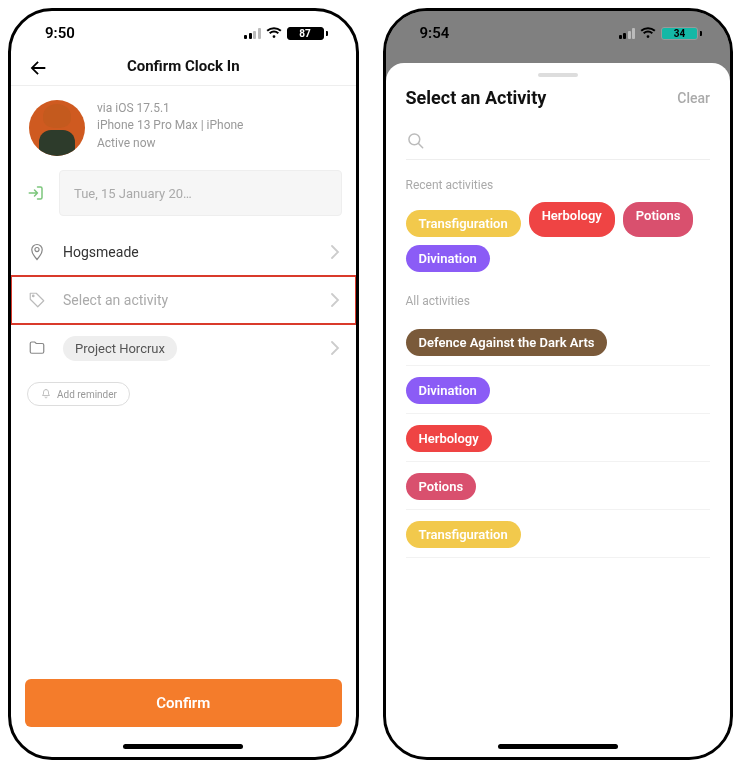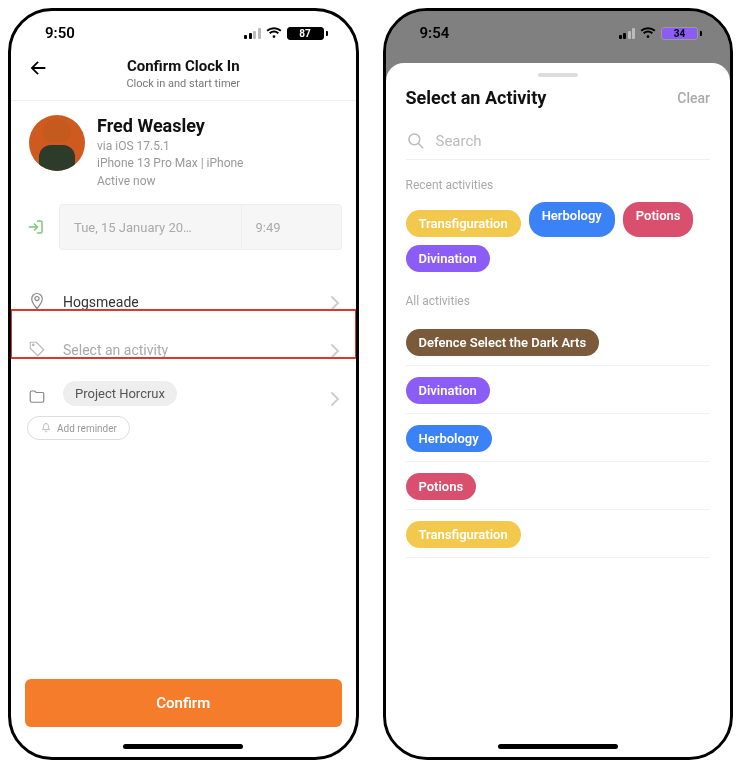--- a/index.html
+++ b/index.html
@@ -19,39 +19,39 @@
   .phone.dimmed .statusbar { background: #808080; }
   .status-icons { display: flex; align-items: center; gap: 5px; }
   .signal-bars { display: inline-flex; align-items: flex-end; gap: 1.5px; height: 11px; }
   .signal-bars span { width: 3px; background: #000; border-radius: 1px; }
   .signal-bars span:nth-child(1){height:4px;} .signal-bars span:nth-child(2){height:6px;}
   .signal-bars span:nth-child(3){height:8px;} .signal-bars span:nth-child(4){height:11px;}
   .signal-bars.weak span:nth-child(3), .signal-bars.weak span:nth-child(4){background:#bbb;}
   .wifi-icon svg { display:block; }
   .battery { display:inline-flex; align-items:center; gap:2px; }
   .batt-body { width:37px; height:13px; border:1px solid #000; border-radius:3px; position:relative; display:flex; align-items:center; justify-content:center; font-size:10px; font-weight:700; background:#000; color:#fff;}
-  .batt-body.yellow { background:#8b5cf6; color:#000; border-color:#999;}
+  .batt-body.yellow { background:#14b8a6; color:#000; border-color:#999;}
   .batt-tip { width:2px; height:5px; background:#000; border-radius:0 1px 1px 0; }
   .header { text-align:center; padding:2px 12px 10px; position:relative; }
   .header .back { position:absolute; left:16px; top:2px; }
   .header h1 { font-size:15px; font-weight:700; color:#111; }
   .header .sub { font-size:11px; color:#777; margin-top:2px; }
   .divider { height:1px; background:#eee; }
   .user-block { display:flex; gap:12px; padding:14px 18px 10px; align-items:flex-start; }
   .avatar { width:56px; height:56px; border-radius:50%; background:radial-gradient(circle at 50% 28%, #f7cfa0 0 20%, transparent 21%), linear-gradient(#cf5a20,#cf5a20); position:relative; overflow:hidden; }
   .avatar::after{ content:""; position:absolute; bottom:0; left:10px; right:10px; height:26px; background:#2d3b2b; border-radius:12px 12px 0 0;}
   .avatar::before{ content:""; position:absolute; top:4px; left:14px; right:14px; height:24px; background:#c45a1e; border-radius:50% 50% 40% 40%;}
   .user-meta h2 { font-size:18px; font-weight:700; color:#111; margin-bottom:2px;}
   .user-meta div { font-size:12px; color:#999; line-height:1.45;}
   .time-row { display:flex; margin:4px 14px 12px 48px; background:#f6f6f6; border:1px solid #eee; border-radius:4px; height:46px; position:relative;}
   .time-row::before { content:""; position:absolute; left:-34px; top:50%; transform:translateY(-50%); width:18px; height:18px; }
   .arrow-in { position:absolute; left:-33px; top:50%; transform:translateY(-50%); }
   .time-cell { flex:1; display:flex; align-items:center; padding:0 14px; color:#aaa; font-size:13px; overflow:hidden; white-space:nowrap; text-overflow:ellipsis;}
   .time-cell + .time-cell { border-left:1px solid #eee; flex:0 0 100px;}
-  .row { display:flex; align-items:flex-end; height:48px; padding:0 16px; gap:16px; position:relative;}
+  .row { display:flex; align-items:center; height:48px; padding:0 16px; gap:16px; position:relative;}
   .row .icon { width:20px; flex:0 0 20px; display:flex; align-items:center; justify-content:center;}
   .row .label { flex:1; font-size:14px; color:#333;}
   .row .label.placeholder { color:#aaa; }
   .row .chev { color:#ccc; }
   .row.highlight { outline:2px solid #d93a2b; outline-offset:-1px; }
   .chip { background:#eee; color:#555; font-size:13px; padding:5px 12px; border-radius:14px; display:inline-block;}
   .action-pills { display:flex; gap:10px; padding:10px 16px;}
   .pill-btn { border:1px solid #ddd; border-radius:16px; padding:5px 12px; font-size:10px; color:#999; display:flex; align-items:center; gap:5px; background:#fff;}
   .confirm-btn { position:absolute; bottom:30px; left:14px; right:14px; height:48px; background:#f47c2b; color:#fff; border:none; border-radius:6px; font-size:15px; font-weight:600;}
   .home-indicator { position:absolute; bottom:8px; left:50%; transform:translateX(-50%); width:120px; height:5px; background:#000; border-radius:3px;}
@@ -61,21 +61,21 @@
   .sheet-head { display:flex; justify-content:space-between; align-items:center; margin-bottom:14px;}
   .sheet-head h2 { font-size:18px; font-weight:700; color:#111;}
   .sheet-head .clear { font-size:14px; color:#aaa; font-weight:500;}
   .search-row { display:flex; align-items:center; gap:10px; height:38px; border-bottom:1px solid #eee; margin-bottom:14px;}
   .search-row input { border:none; outline:none; font-size:15px; flex:1; color:#333;}
   .search-row input::placeholder{color:#bbb;}
   .section-label { font-size:12px; color:#aaa; margin:4px 0 10px;}
   .tags { display:flex; flex-wrap:wrap; gap:8px; margin-bottom:18px;}
   .tag { color:#fff; font-size:13px; font-weight:600; padding:6px 13px; border-radius:16px;}
   .all-list .tag-row { padding:14px 0; border-bottom:1px solid #f2f2f2;}
-  .c-yellow{background:#f2c94c;margin-top:8px;} .c-green{background:#3b82f6;} .c-pink{background:#d9506e;}
+  .c-yellow{background:#f2c94c;margin-top:8px;} .c-green{background:#ef4444;} .c-pink{background:#d9506e;}
   .c-purple{background:#8b5cf6;} .c-brown{background:#7a5a3a;}
   svg { display:block; }
 </style>
 </head>
 <body>
 
 <div class="phones">
 
   <div class="phone">
     <div class="statusbar">
@@ -99,43 +99,40 @@
       </span>
     </div>
 
     <div class="header">
       <span class="back">
         <svg width="22" height="22" viewBox="0 0 24 24">
             <path d="M20 11H7.8l5-5L11.4 4.6 4 12l7.4 7.4 1.4-1.4-5-5H20z" fill="#000"></path>
           </svg>
       </span>
       <h1>Confirm Clock In</h1>
-      <div class="sub">Clock in and start timer</div>
     </div>
     <div class="divider"></div>
 
     <div class="user-block">
       <div class="avatar"></div>
       <div class="user-meta">
-        <h2>Fred Weasley</h2>
         <div>via iOS 17.5.1</div>
         <div>iPhone 13 Pro Max | iPhone</div>
         <div>Active now</div>
       </div>
     </div>
 
     <div class="time-row">
       <span class="arrow-in">
         <svg width="18" height="18" viewBox="0 0 24 24">
             <path d="M14 4h4a2 2 0 0 1 2 2v12a2 2 0 0 1-2 2h-4" stroke="#7bc67b" stroke-width="2" fill="none" stroke-linecap="round"></path>
             <path d="M3 12h11M10 8l4 4-4 4" stroke="#7bc67b" stroke-width="2" fill="none" stroke-linecap="round" stroke-linejoin="round"></path>
           </svg>
       </span>
       <div class="time-cell">Tue, 15 January 20…</div>
-      <div class="time-cell">9:49</div>
     </div>
 
     <div class="row">
       <span class="icon">
         <svg width="18" height="18" viewBox="0 0 24 24">
             <path d="M12 2a7 7 0 0 0-7 7c0 5 7 13 7 13s7-8 7-13a7 7 0 0 0-7-7zm0 9.5A2.5 2.5 0 1 1 12 6a2.5 2.5 0 0 1 0 5.5z" fill="none" stroke="#888" stroke-width="1.6"></path>
           </svg>
       </span>
       <span class="label">Hogsmeade</span>
       <span class="chev">
@@ -215,34 +212,33 @@
         <h2>Select an Activity</h2>
         <span class="clear">Clear</span>
       </div>
       <div class="search-row">
         <span>
           <svg width="20" height="20" viewBox="0 0 24 24">
               <circle cx="10" cy="10" r="6.5" fill="none" stroke="#bbb" stroke-width="1.8"></circle>
               <path d="M15 15l5 5" stroke="#bbb" stroke-width="1.8" stroke-linecap="round"></path>
             </svg>
         </span>
-        <input type="text" placeholder="Search" style="">
       </div>
 
       <div class="section-label">Recent activities</div>
       <div class="tags" id="recent-tags">
           <span class="tag c-yellow">Transfiguration</span>
           <span class="tag c-green">Herbology</span>
           <span class="tag c-pink">Potions</span>
           <span class="tag c-purple">Divination</span>
         </div>
 
       <div class="section-label">All activities</div>
       <div class="all-list" id="all-tags">
-          <div class="tag-row"><span class="tag c-brown">Defence Select the Dark Arts</span></div>
+          <div class="tag-row"><span class="tag c-brown">Defence Against the Dark Arts</span></div>
           <div class="tag-row"><span class="tag c-purple">Divination</span></div>
           <div class="tag-row"><span class="tag c-green">Herbology</span></div>
           <div class="tag-row"><span class="tag c-pink">Potions</span></div>
           <div class="tag-row"><span class="tag c-yellow">Transfiguration</span></div>
         </div>
     </div>
 
     <div class="home-indicator"></div>
   </div>
 

